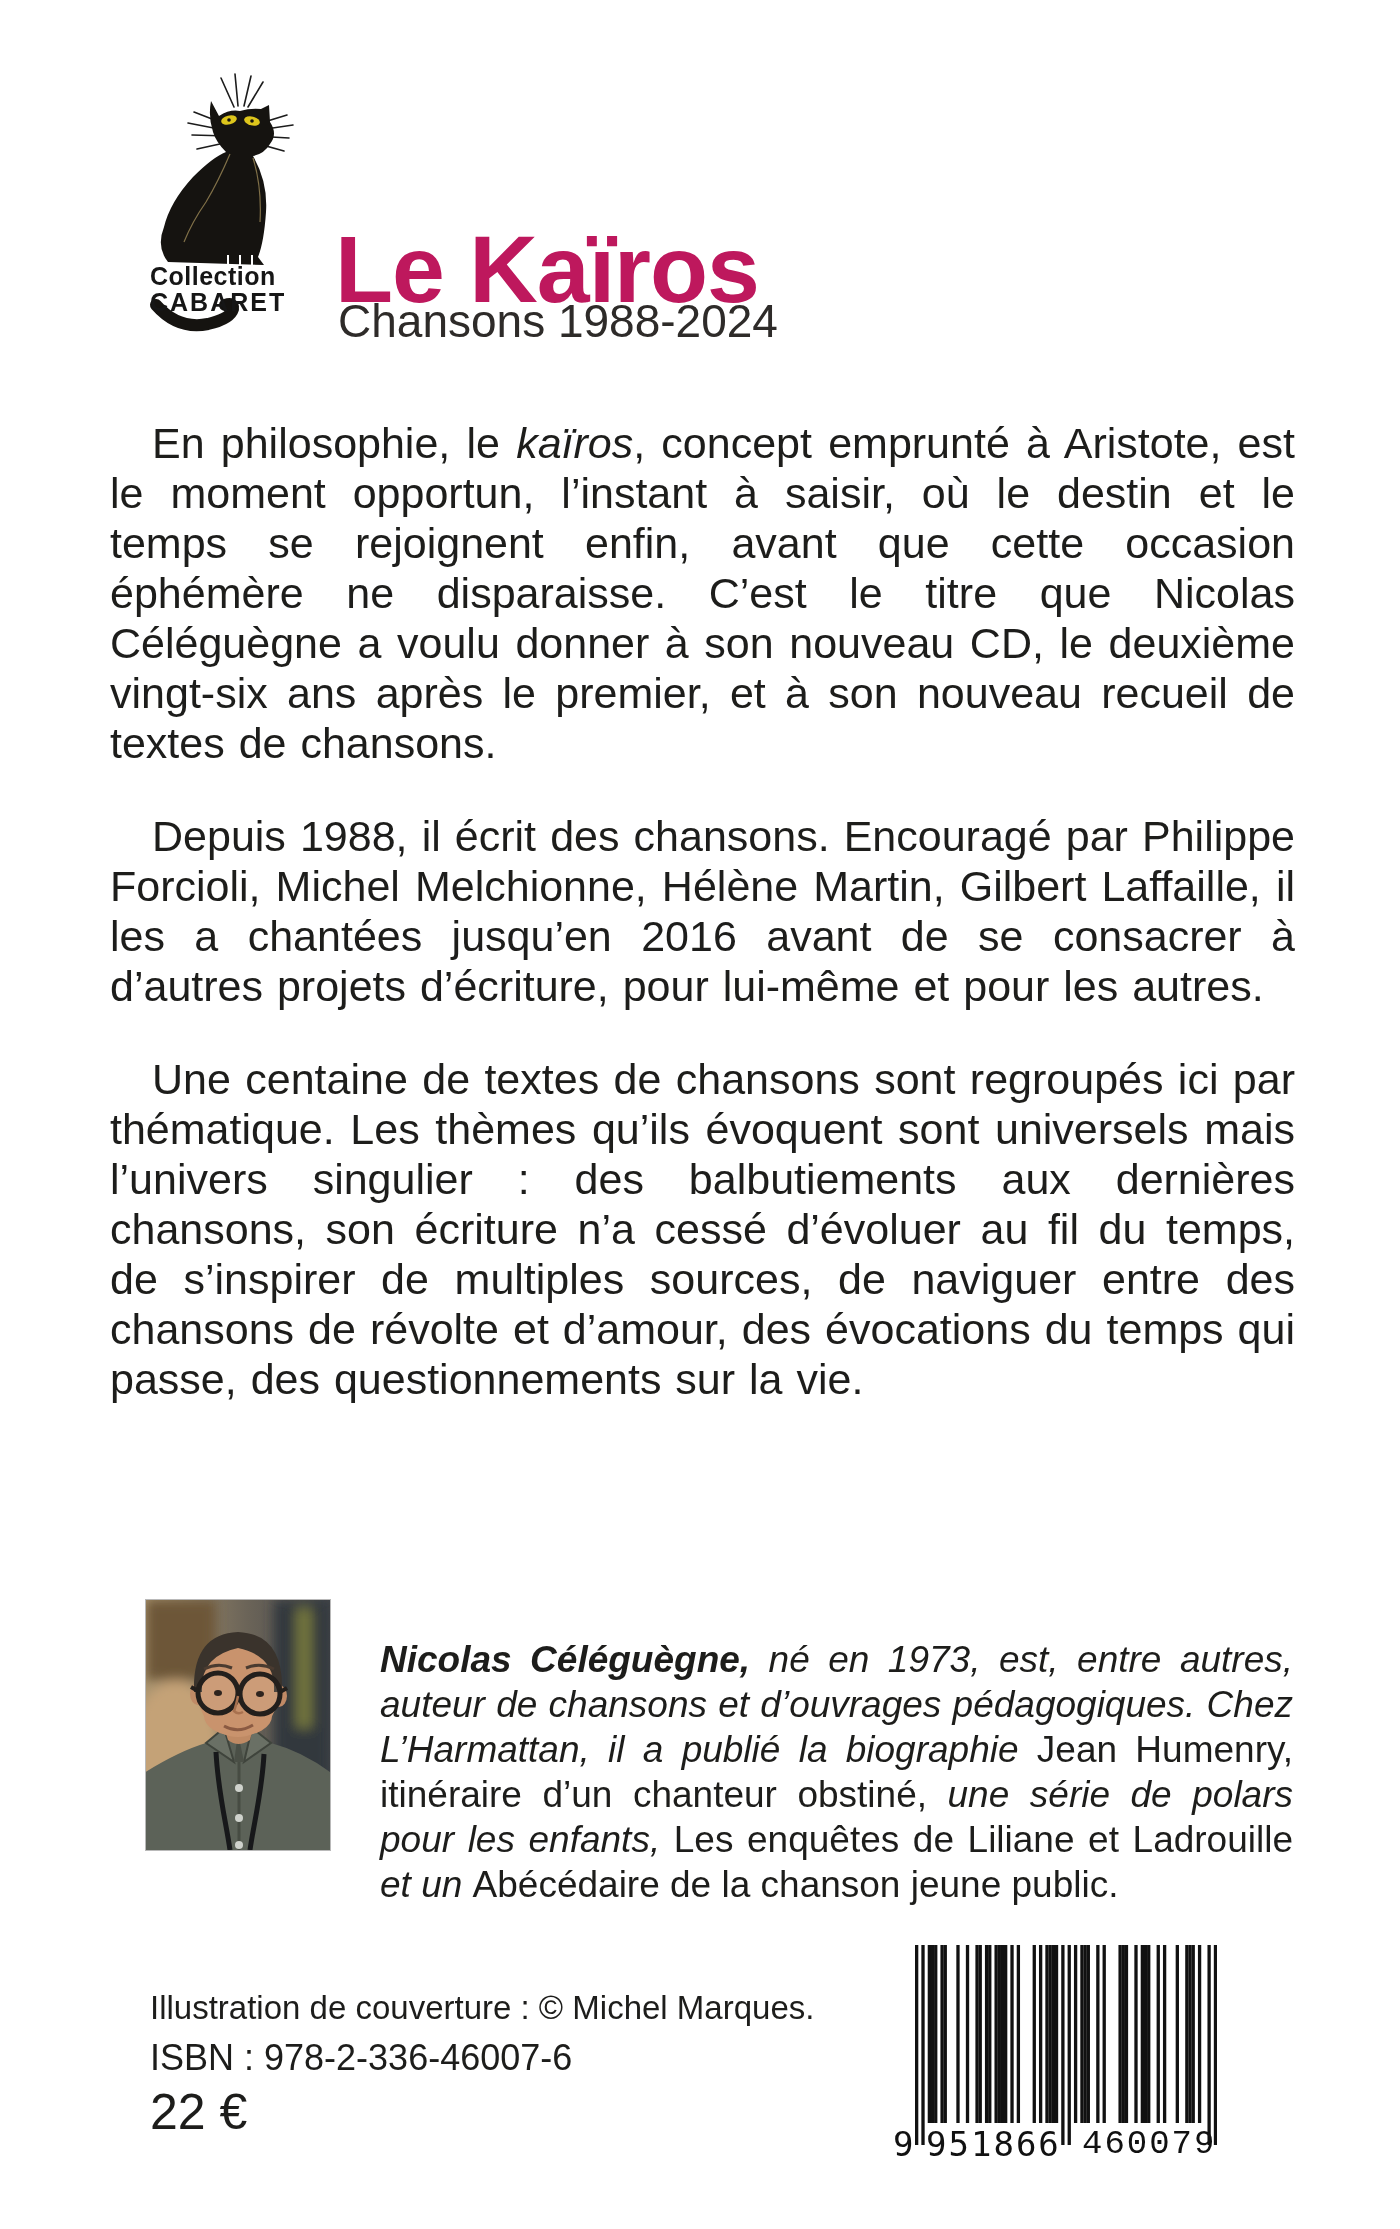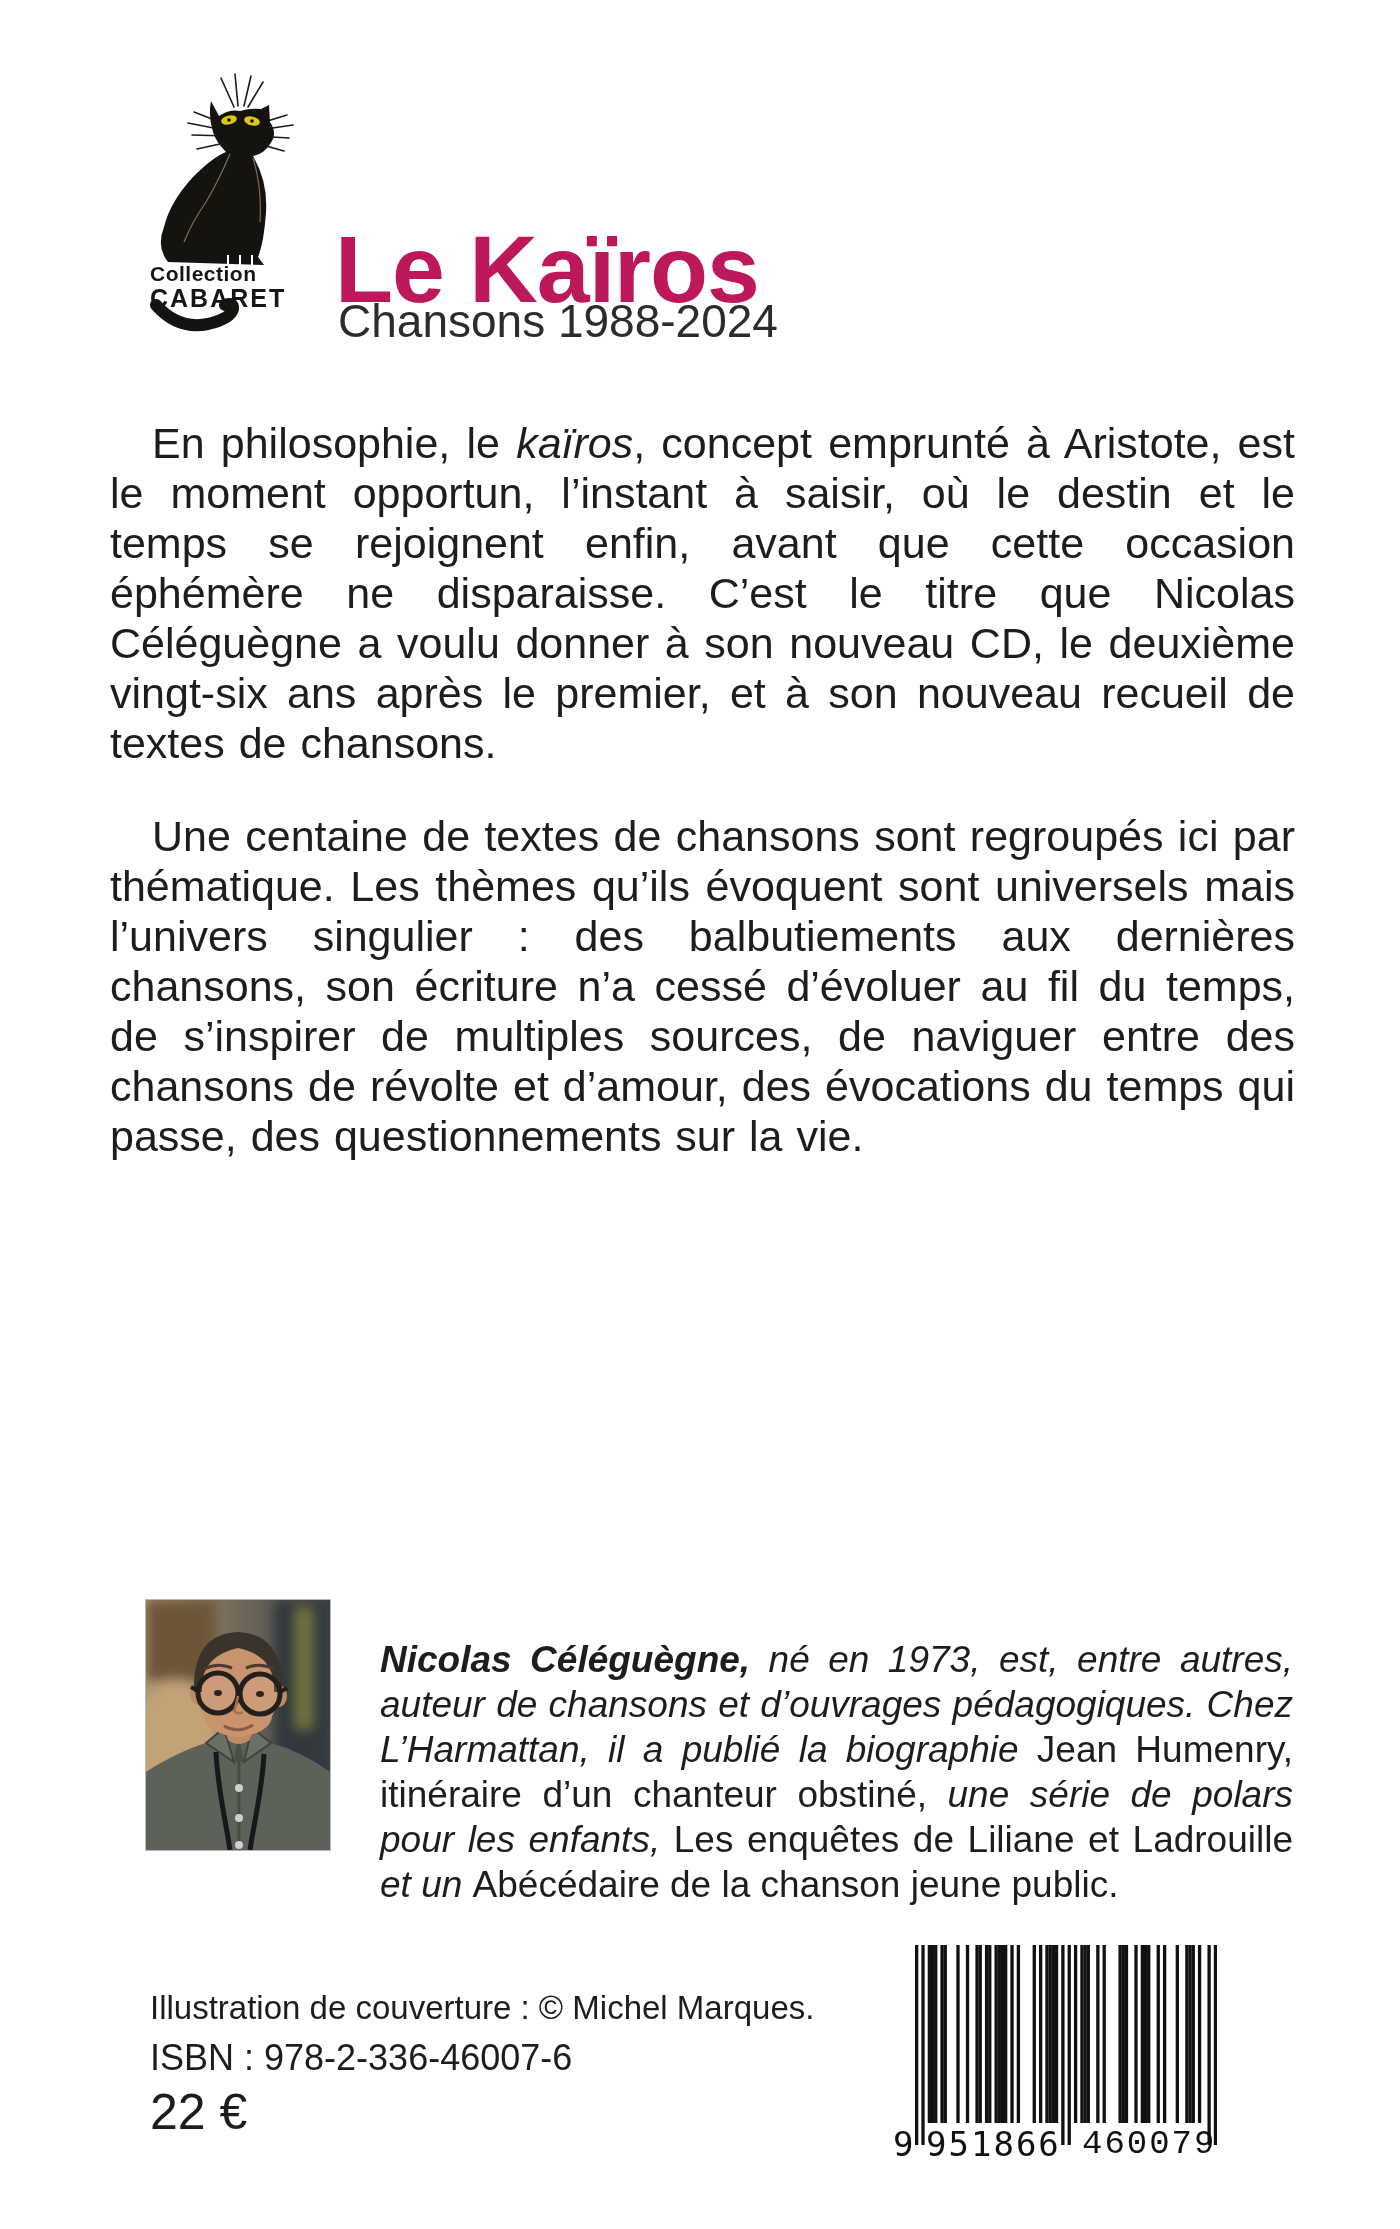--- a/index.html
+++ b/index.html
@@ -6,21 +6,21 @@
   .page{
     position:relative;width:1400px;height:2229px;background:#ffffff;overflow:hidden;
     font-family:"Liberation Sans",sans-serif;color:#1f1e1c;
   }
 
   
   .logo{position:absolute;left:118px;top:62px;width:240px;height:290px;}
   .logo svg{position:absolute;left:0;top:0;}
   .logo-text{position:absolute;left:32px;top:201px;width:200px;line-height:1.05;
     color:#161616;font-weight:700;}
-  .logo-line1{font-size:21px;letter-spacing:0.5px;}
+  .logo-line1{font-size:25px;letter-spacing:0.5px;}
   .logo-line2{font-size:25px;letter-spacing:2px;}
 
   
   .title{position:absolute;left:335px;top:158px;font-size:95px;font-weight:700;
     line-height:1;letter-spacing:-1px;color:#be185d;}
   .subtitle{position:absolute;left:338px;top:260px;font-size:46px;font-weight:400;
     line-height:1;letter-spacing:0px;color:#2e2b29;}
 
   
   .body-text{position:absolute;left:110px;top:418px;width:1185px;
@@ -98,20 +98,21 @@
       <div class="logo-line1">Collection</div>
       <div class="logo-line2">CABARET</div>
     </div>
   </div>
 
   <h1 class="title">Le Kaïros</h1>
   <h2 class="subtitle">Chansons 1988-2024</h2>
 
   <div class="body-text">
     <p><span class="seg-n">En philosophie, le </span><span class="seg-i">kaïros</span><span class="seg-n">, concept emprunté à Aristote, est le moment opportun, l’instant à saisir, où le destin et le temps se rejoignent enfin, avant que cette occasion éphémère ne disparaisse. C’est le titre que Nicolas Céléguègne a voulu donner à son nouveau CD, le deuxième vingt-six ans après le premier, et à son nouveau recueil de textes de chansons.</span></p>
+    <p><span class="seg-n">Depuis 1988, il écrit des chansons. Encouragé par Philippe Forcioli, Michel Melchionne, Hélène Martin, Gilbert Laffaille, il les a chantées jusqu’en 2016 avant de se consacrer à d’autres projets d’écriture, pour lui-même et pour les autres.</span></p>
     <p><span class="seg-n">Une centaine de textes de chansons sont regroupés ici par thématique. Les thèmes qu’ils évoquent sont universels mais l’univers singulier : des balbutiements aux dernières chansons, son écriture n’a cessé d’évoluer au fil du temps, de s’inspirer de multiples sources, de naviguer entre des chansons de révolte et d’amour, des évocations du temps qui passe, des questionnements sur la vie.</span></p>
   </div>
 
   <svg class="author-photo" viewBox="0 0 184 250">
     <defs>
       <filter id="bgblur" x="-20%" y="-20%" width="140%" height="140%">
           <feGaussianBlur stdDeviation="6"></feGaussianBlur>
         </filter>
       <linearGradient id="bggrad" x1="0" y1="0" x2="1" y2="0">
         <stop offset="0" stop-color="#a9946f"></stop>

